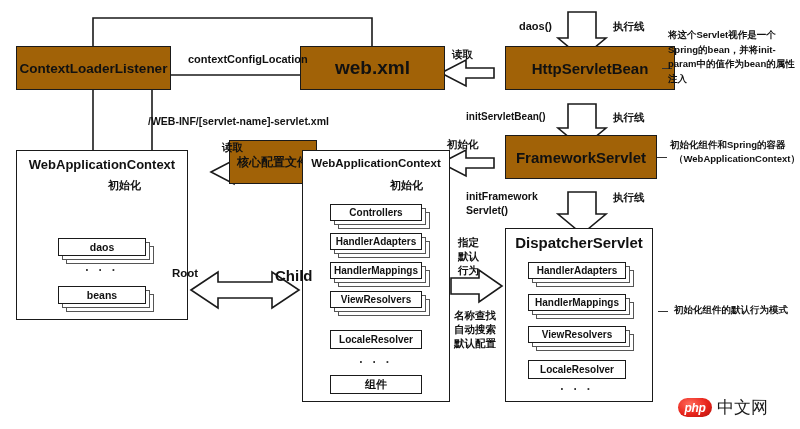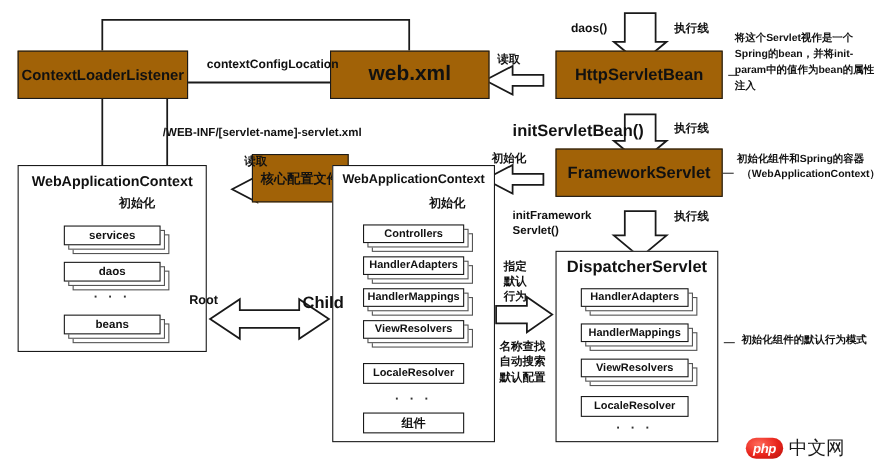--- a/index.html
+++ b/index.html
@@ -144,35 +144,30 @@
     <polygon class="blk" points="211,172 234,160 234,167 258,167 258,177 234,177 234,184"></polygon>
 
     <polygon class="blk" points="80,172 96,172 96,186 102,186 88,200 74,186 80,186"></polygon>
     <polygon class="blk" points="363,172 379,172 379,186 385,186 371,200 357,186 363,186"></polygon>
   </svg>
 
   <div class="box" style="left:16px;top:46px;width:155px;height:44px;font-size:13.5px;">ContextLoaderListener</div>
 
   <div class="box" style="left:300px;top:46px;width:145px;height:44px;font-size:19px;">web.xml</div>
 
-  <div class="box" style="left:505px;top:46px;width:152px;height:44px;font-size:15px;">HttpServletBean</div>
+  <div class="box" style="left:505px;top:46px;width:170px;height:44px;font-size:15px;">HttpServletBean</div>
 
   <div class="box" style="left:505px;top:135px;width:152px;height:44px;font-size:15px;">FrameworkServlet</div>
 
   <div class="box" style="left:187px;top:140px;width:88px;height:44px;font-size:12px;margin-left:42px;">核心配置文件</div>
 
   <div class="container-box" style="left:16px;top:150px;width:172px;height:170px;"></div>
   <div class="big-title" style="left:16px;width:172px;top:157px;font-size:13px;">WebApplicationContext</div>
   <div class="lbl" style="left:108px;top:178px;font-size:11px;">初始化</div>
 
-  <div class="stack" style="left:58px;top:205px;width:96px;height:22px;">
-    <div class="layer l3" style="width:88px;height:18px;"></div>
-    <div class="layer l2" style="width:88px;height:18px;"></div>
-    <div class="layer l1" style="width:88px;height:18px;font-size:10.5px;">services</div>
-  </div>
   <div class="stack" style="left:58px;top:238px;width:96px;height:22px;">
     <div class="layer l3" style="width:88px;height:18px;"></div>
     <div class="layer l2" style="width:88px;height:18px;"></div>
     <div class="layer l1" style="width:88px;height:18px;font-size:10.5px;">daos</div>
   </div>
   <div class="dots" style="left:58px;top:263px;width:88px;font-size:12px;">· · ·</div>
   <div class="stack" style="left:58px;top:286px;width:96px;height:22px;">
     <div class="layer l3" style="width:88px;height:18px;"></div>
     <div class="layer l2" style="width:88px;height:18px;"></div>
     <div class="layer l1" style="width:88px;height:18px;font-size:10.5px;">beans</div>
@@ -228,21 +223,21 @@
   <div class="dots" style="left:528px;top:382px;width:98px;font-size:12px;">· · ·</div>
 
   <div class="lbl" style="left:188px;top:52px;font-size:11px;">contextConfigLocation</div>
   <div class="lbl" style="left:148px;top:114px;font-size:10.5px;">/WEB-INF/[servlet-name]-servlet.xml</div>
   <div class="lbl" style="left:452px;top:47px;font-size:10.5px;">读取</div>
   <div class="lbl" style="left:222px;top:140px;font-size:10.5px;">读取</div>
 
   <div class="lbl" style="left:519px;top:19px;font-size:11px;">daos()</div>
   <div class="lbl" style="left:613px;top:19px;font-size:10.5px;">执行线</div>
 
-  <div class="lbl" style="left:466px;top:110px;font-size:15px;">initServletBean()</div>
+  <div class="lbl" style="left:466px;top:110px;font-size:10px;">initServletBean()</div>
   <div class="lbl" style="left:613px;top:110px;font-size:10.5px;">执行线</div>
 
   <div class="lbl" style="left:466px;top:189px;font-size:10.5px;">initFramework
 Servlet()</div>
   <div class="lbl" style="left:613px;top:190px;font-size:10.5px;">执行线</div>
 
   <div class="lbl" style="left:447px;top:137px;font-size:10.5px;">初始化</div>
 
   <div class="lbl" style="left:172px;top:266px;font-size:11.5px;">Root</div>
   <div class="lbl" style="left:275px;top:266px;font-size:15px;">Child</div>

